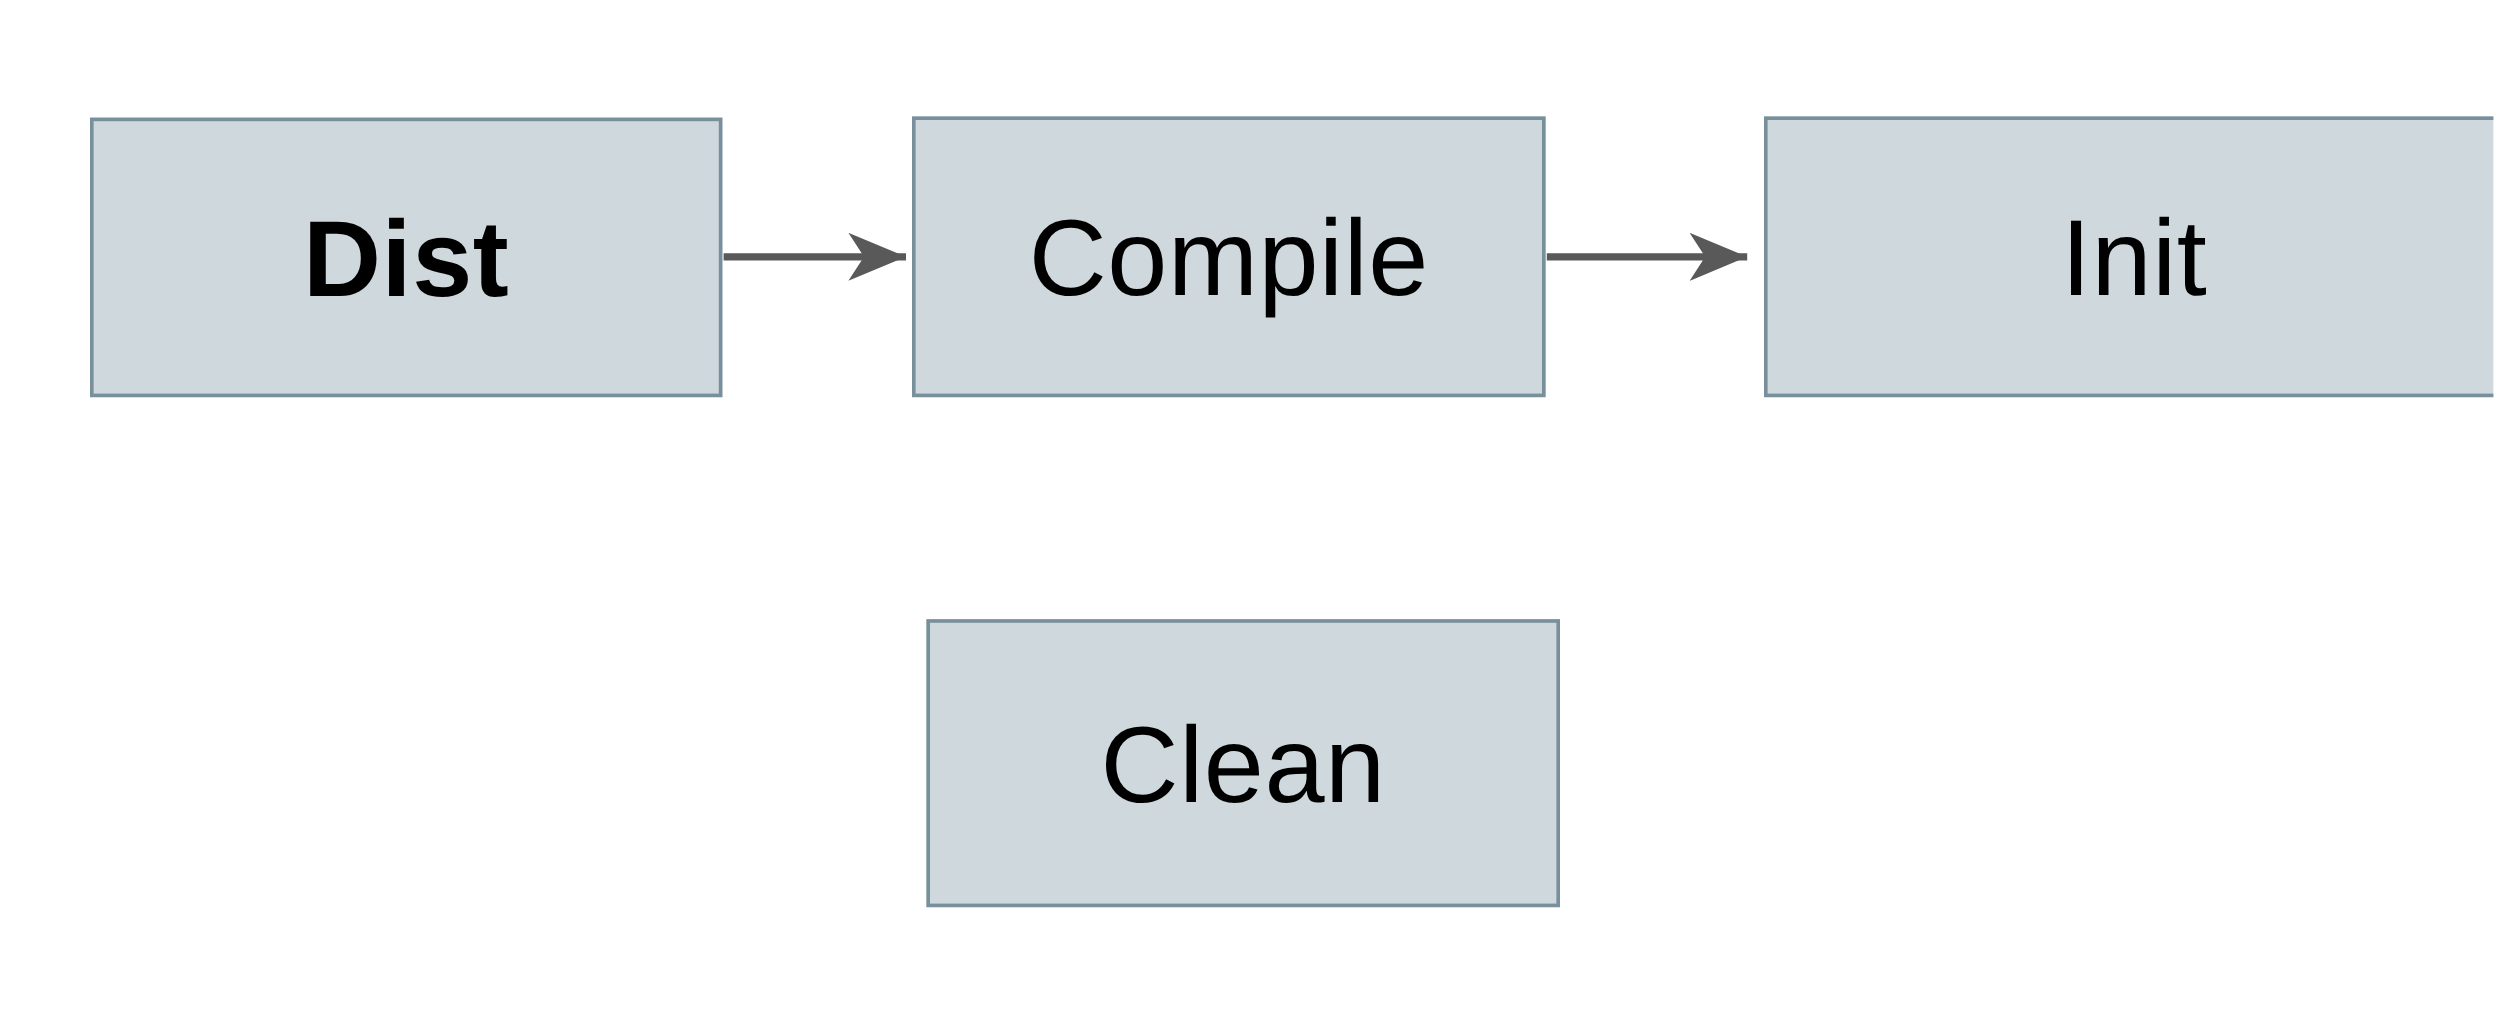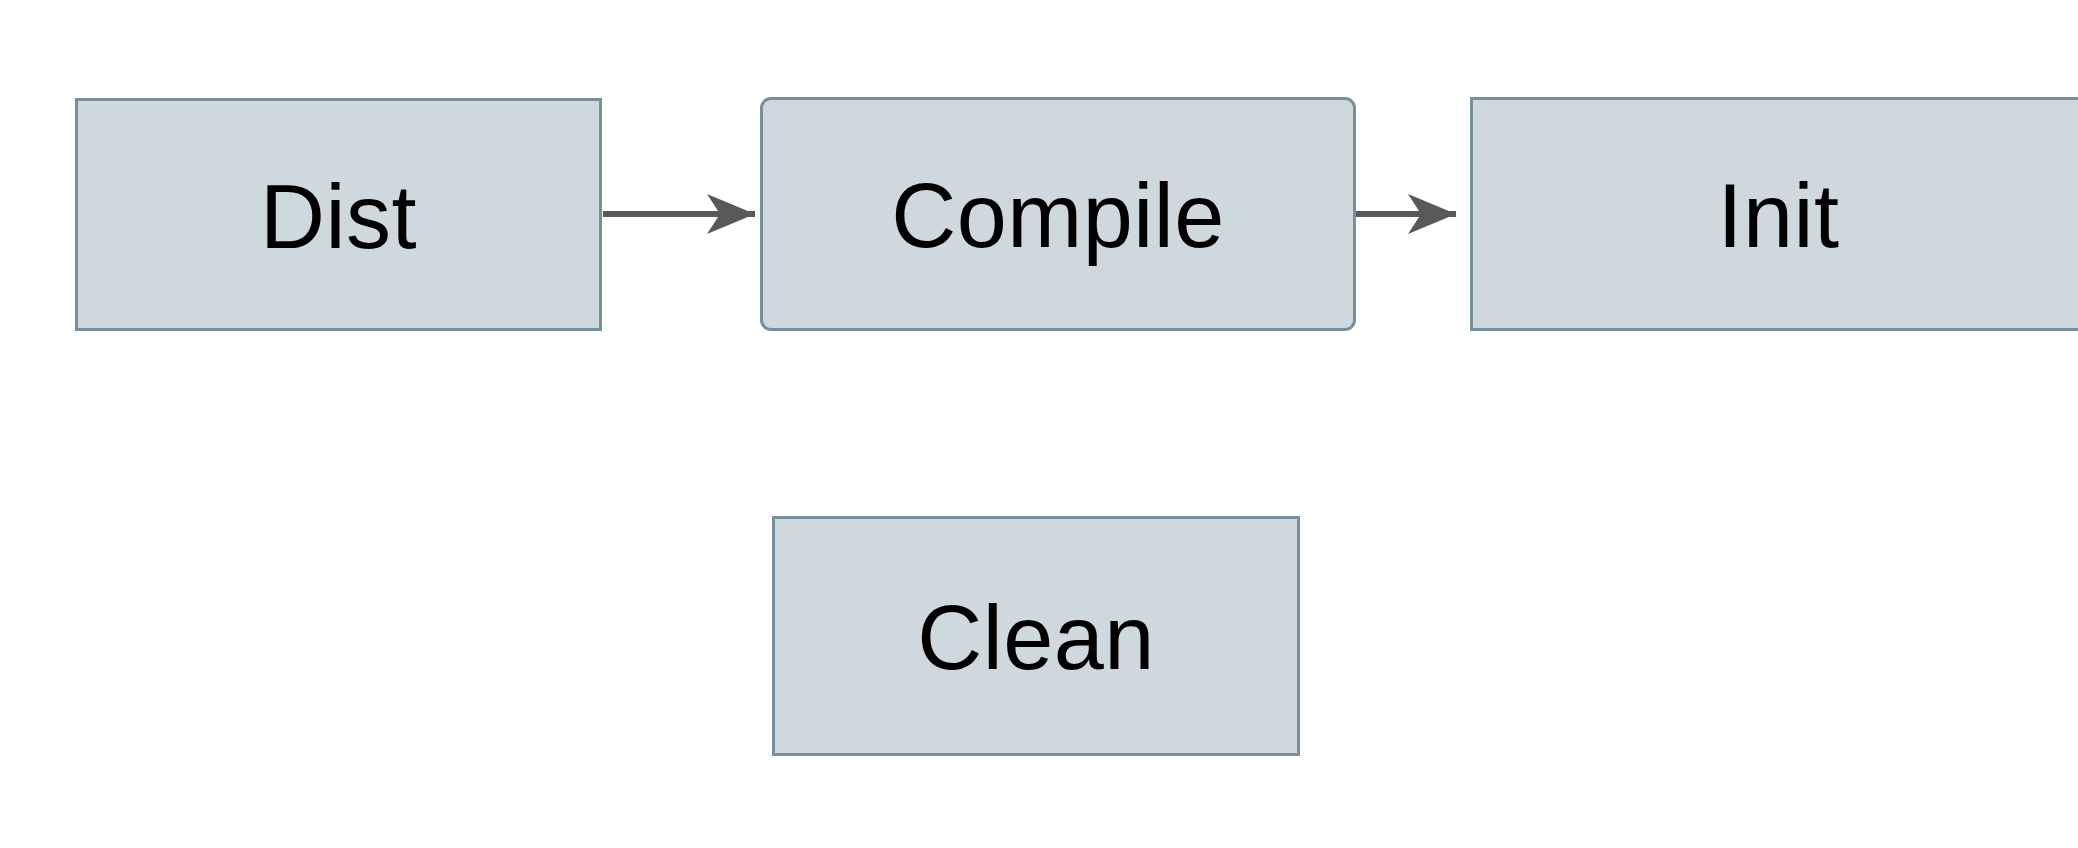--- a/index.html
+++ b/index.html
@@ -31,22 +31,22 @@
   }
   .node-label {
     font-size: 90px;
     line-height: 1;
     color: var(--text);
     letter-spacing: 0.5px;
     white-space: nowrap;
     
     transform: translateY(2px);
   }
-  .node-dist    { left: 75px;   top: 98px;  width: 527px; height: 233px; }
-  .node-compile { left: 760px;  top: 97px;  width: 596px; height: 234px; border-radius: 11px; }
+  .node-dist    { left: 75px;   top: 98px;  width: 527px; height: 233px; font-weight: bold; }
+  .node-compile { left: 760px;  top: 97px;  width: 528px; height: 234px; }
   .node-init    { left: 1470px; top: 97px;  width: 617px; height: 234px; }
   .node-clean   { left: 760px;  top: 516px; width: 528px; height: 240px; margin-left: 12px; }
   .edges-layer {
     position: absolute;
     left: 0; top: 0;
     width: 2078px;
     height: 848px;
     pointer-events: none;
   }
 </style>

